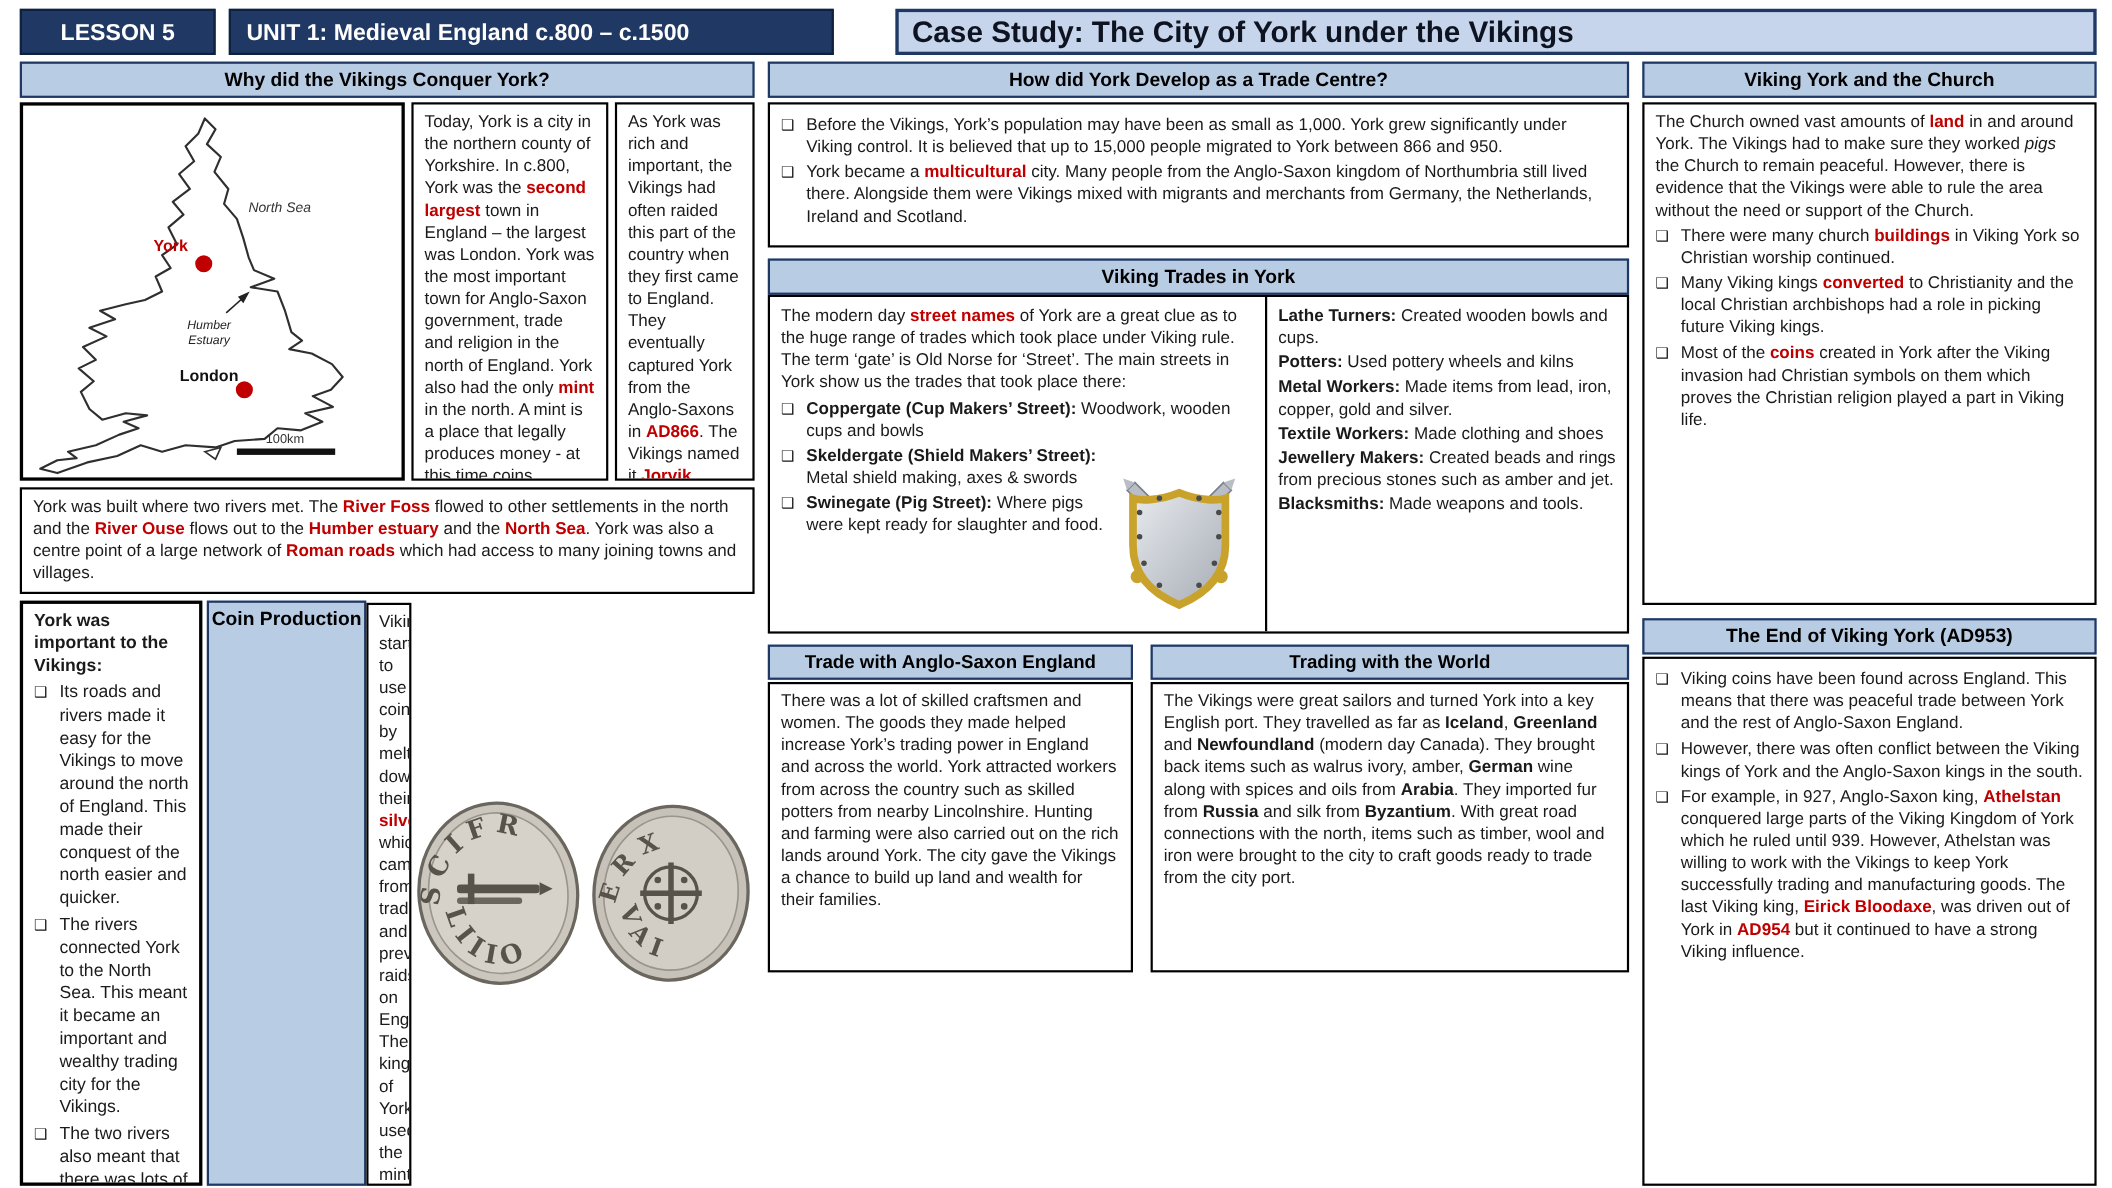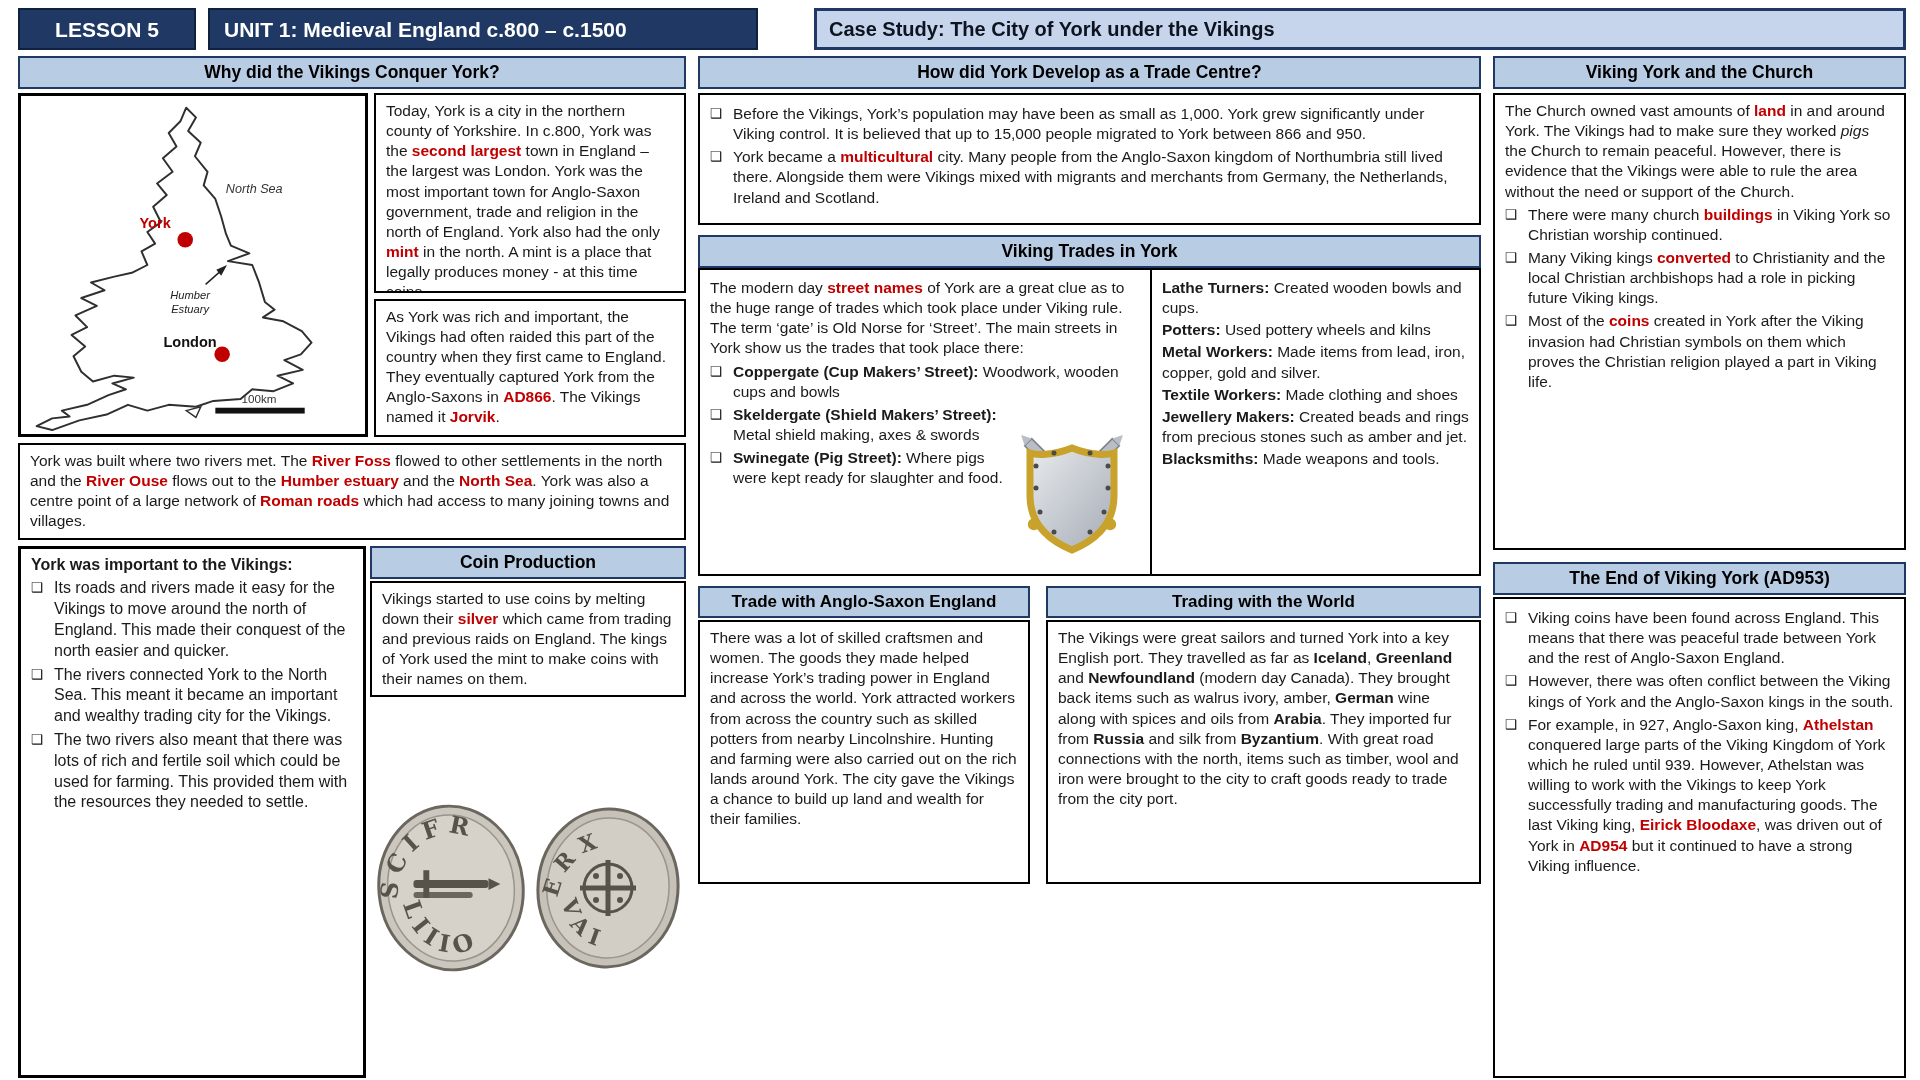--- a/index.html
+++ b/index.html
@@ -11,21 +11,21 @@
   .page{width:1920px;height:1080px;background:#fff;position:relative;overflow:hidden;
         font-family:"Liberation Sans",sans-serif;color:var(--ink);}
 
   
   .topbar{display:flex;align-items:stretch;gap:12px;padding:8px 14px 6px 18px;height:56px}
   .chip{display:flex;align-items:center;font-weight:700;line-height:1}
   .chip.navy{background:var(--navy);color:#fff;border:2px solid var(--navy_edge);font-size:21px}
   .chip.lesson{width:178px;justify-content:center}
   .chip.unit{width:550px;padding:0 14px}
   .chip.case{flex:1;margin-left:44px;background:var(--case_bg);border:3px solid var(--navy);
-             color:#0d1320;font-size:20px;padding:0 12px}
+             color:#0d1320;font-size:27px;padding:0 12px}
 
   
   .cols{display:flex;gap:12px;padding:0 14px 0 18px;height:1022px}
   .col{display:flex;flex-direction:column;height:100%}
   .col.left{width:668px}
   .col.mid{width:783px}
   .col.right{flex:1}
 
   .hband{background:var(--lblue);border:2.5px solid var(--navy);font-weight:700;font-size:17.5px;
          text-align:center;padding:4px 2px;color:#000000;flex:0 0 auto}
@@ -38,29 +38,29 @@
 
   .bullet{display:flex;gap:8px;margin:3px 0;align-items:flex-start}
   .bmark{flex:0 0 15px;font-size:13.5px;line-height:1.5;color:#111}
   .btext{flex:1;min-width:0}
   .line{margin:0 0 2px 0}
 
   
   .maprow{display:flex;gap:6px;margin-top:4px;height:344px;flex:0 0 auto}
   .mapbox{width:350px;padding:2px;border-width:3px}
   .mapbox svg{width:100%;height:100%}
-  .stack{flex:1;display:flex;flex-direction:column;gap:6px}
+  .stack{flex:1;display:flex;gap:6px}
   .stack .box{overflow:hidden}
   .stack .box.first{flex:1.5}
   .stack .box.second{flex:1}
   .rivers{margin-top:6px;flex:0 0 auto}
   .bottomrow{display:flex;gap:4px;margin-top:6px;flex:1;min-height:0}
   .important{width:348px;font-size:16px;overflow:hidden;border-width:3px}
   .important .bold{font-weight:700;margin-bottom:1px}
-  .substack{flex:1;display:flex;flex-direction:column;min-height:0}
+  .substack{flex:1;display:flex;flex-direction:row;min-height:0}
   .substack .box{margin-top:2px;overflow:hidden}
   .coins{flex:1;display:flex;align-items:center;justify-content:center;gap:2px}
 
   
   .devbox{margin-top:4px;height:132px;overflow:hidden}
   .tradehead{margin-top:10px}
   .tradebody{display:flex;height:308px;border:2.5px solid #000;margin-top:0;overflow:hidden}
   .tl{width:452px;padding:8px 10px;position:relative;border-right:2.5px solid #000;
       font-size:15.5px;line-height:1.3}
   .tl .street-bullets .bullet:nth-child(n+2){width:300px}

